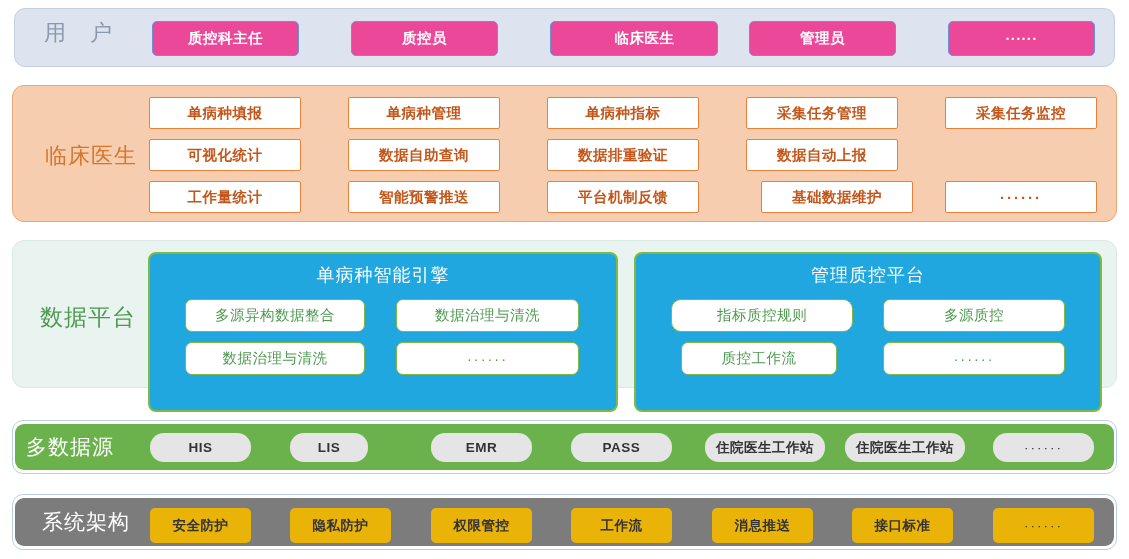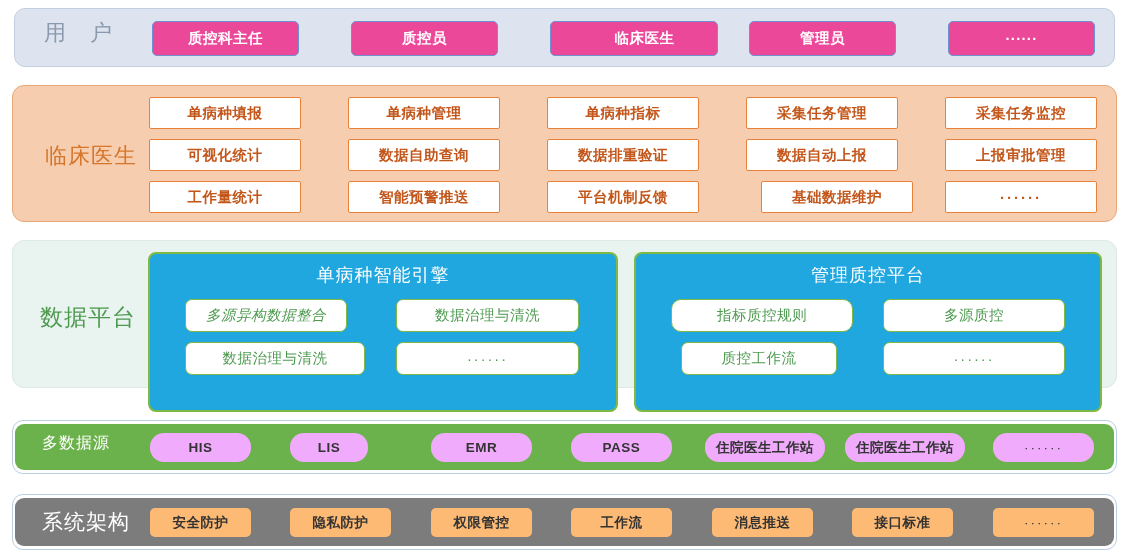--- a/index.html
+++ b/index.html
@@ -167,31 +167,31 @@
     position: absolute;
     left: 12px;
     top: 420px;
     width: 1105px;
     height: 54px;
     border: 1px solid #b9cfe4;
     border-radius: 11px;
     box-sizing: border-box;
   }
   .ds-label {
-    left: 42px;
+    left: 26px;
     top: 433px;
     color: #ffffff;
-    font-size: 16px;
+    font-size: 21px;
     letter-spacing: 1px;
   }
   .ds-chip {
     position: absolute;
     top: 433px;
     height: 29px;
-    background: #f0abfc;
+    background: #e5e5e5;
     border-radius: 14px;
     color: #333333;
     font-size: 13.5px;
     font-weight: bold;
     display: flex;
     align-items: center;
     justify-content: center;
     letter-spacing: 0.5px;
   }
   .ds-chip.dots { letter-spacing: 2px; font-weight: normal; }
@@ -218,22 +218,22 @@
   .sa-label {
     left: 42px;
     top: 508px;
     color: #ffffff;
     font-size: 21px;
     letter-spacing: 1px;
   }
   .sa-chip {
     position: absolute;
     top: 508px;
-    height: 29px;
-    background: #fdba74;
+    height: 35px;
+    background: #eab308;
     border-radius: 5px;
     color: #333333;
     font-size: 13.5px;
     font-weight: bold;
     display: flex;
     align-items: center;
     justify-content: center;
     letter-spacing: 0.5px;
   }
   .sa-chip.dots { letter-spacing: 2px; font-weight: normal; }
@@ -265,30 +265,29 @@
 
   <div class="biz-chip" style="left:547px;top:97px;">单病种指标</div>
   <div class="biz-chip" style="left:547px;top:139px;">数据排重验证</div>
   <div class="biz-chip" style="left:547px;top:181px;">平台机制反馈</div>
 
   <div class="biz-chip" style="left:746px;top:97px;">采集任务管理</div>
   <div class="biz-chip" style="left:746px;top:139px;">数据自动上报</div>
   <div class="biz-chip" style="left:746px;top:181px;margin-left:15px;">基础数据维护</div>
 
   <div class="biz-chip" style="left:945px;top:97px;">采集任务监控</div>
-  <div class="biz-chip" style="left:945px;top:139px;">上报审批管理</div>
   <div class="biz-chip dots" style="left:945px;top:181px;">······</div>
 
   <div class="band dp-band"></div>
   <div class="band-label dp-label">数据平台</div>
 
   <div class="dp-blue" style="left:148px;width:470px;">
     <div class="dp-blue-title">单病种智能引擎</div>
   </div>
-  <div class="dp-chip" style="left:185px;top:299px;width:162px;font-style:italic;">多源异构数据整合</div>
+  <div class="dp-chip" style="left:185px;top:299px;width:180px;">多源异构数据整合</div>
   <div class="dp-chip" style="left:396px;top:299px;width:183px;">数据治理与清洗</div>
   <div class="dp-chip" style="left:185px;top:342px;width:180px;">数据治理与清洗</div>
   <div class="dp-chip dots" style="left:396px;top:342px;width:183px;">······</div>
 
   <div class="dp-blue" style="left:634px;width:468px;">
     <div class="dp-blue-title">管理质控平台</div>
   </div>
   <div class="dp-chip" style="left:671px;top:299px;width:182px;border-radius:10px;">指标质控规则</div>
   <div class="dp-chip" style="left:883px;top:299px;width:182px;">多源质控</div>
   <div class="dp-chip" style="left:681px;top:342px;width:156px;">质控工作流</div>

